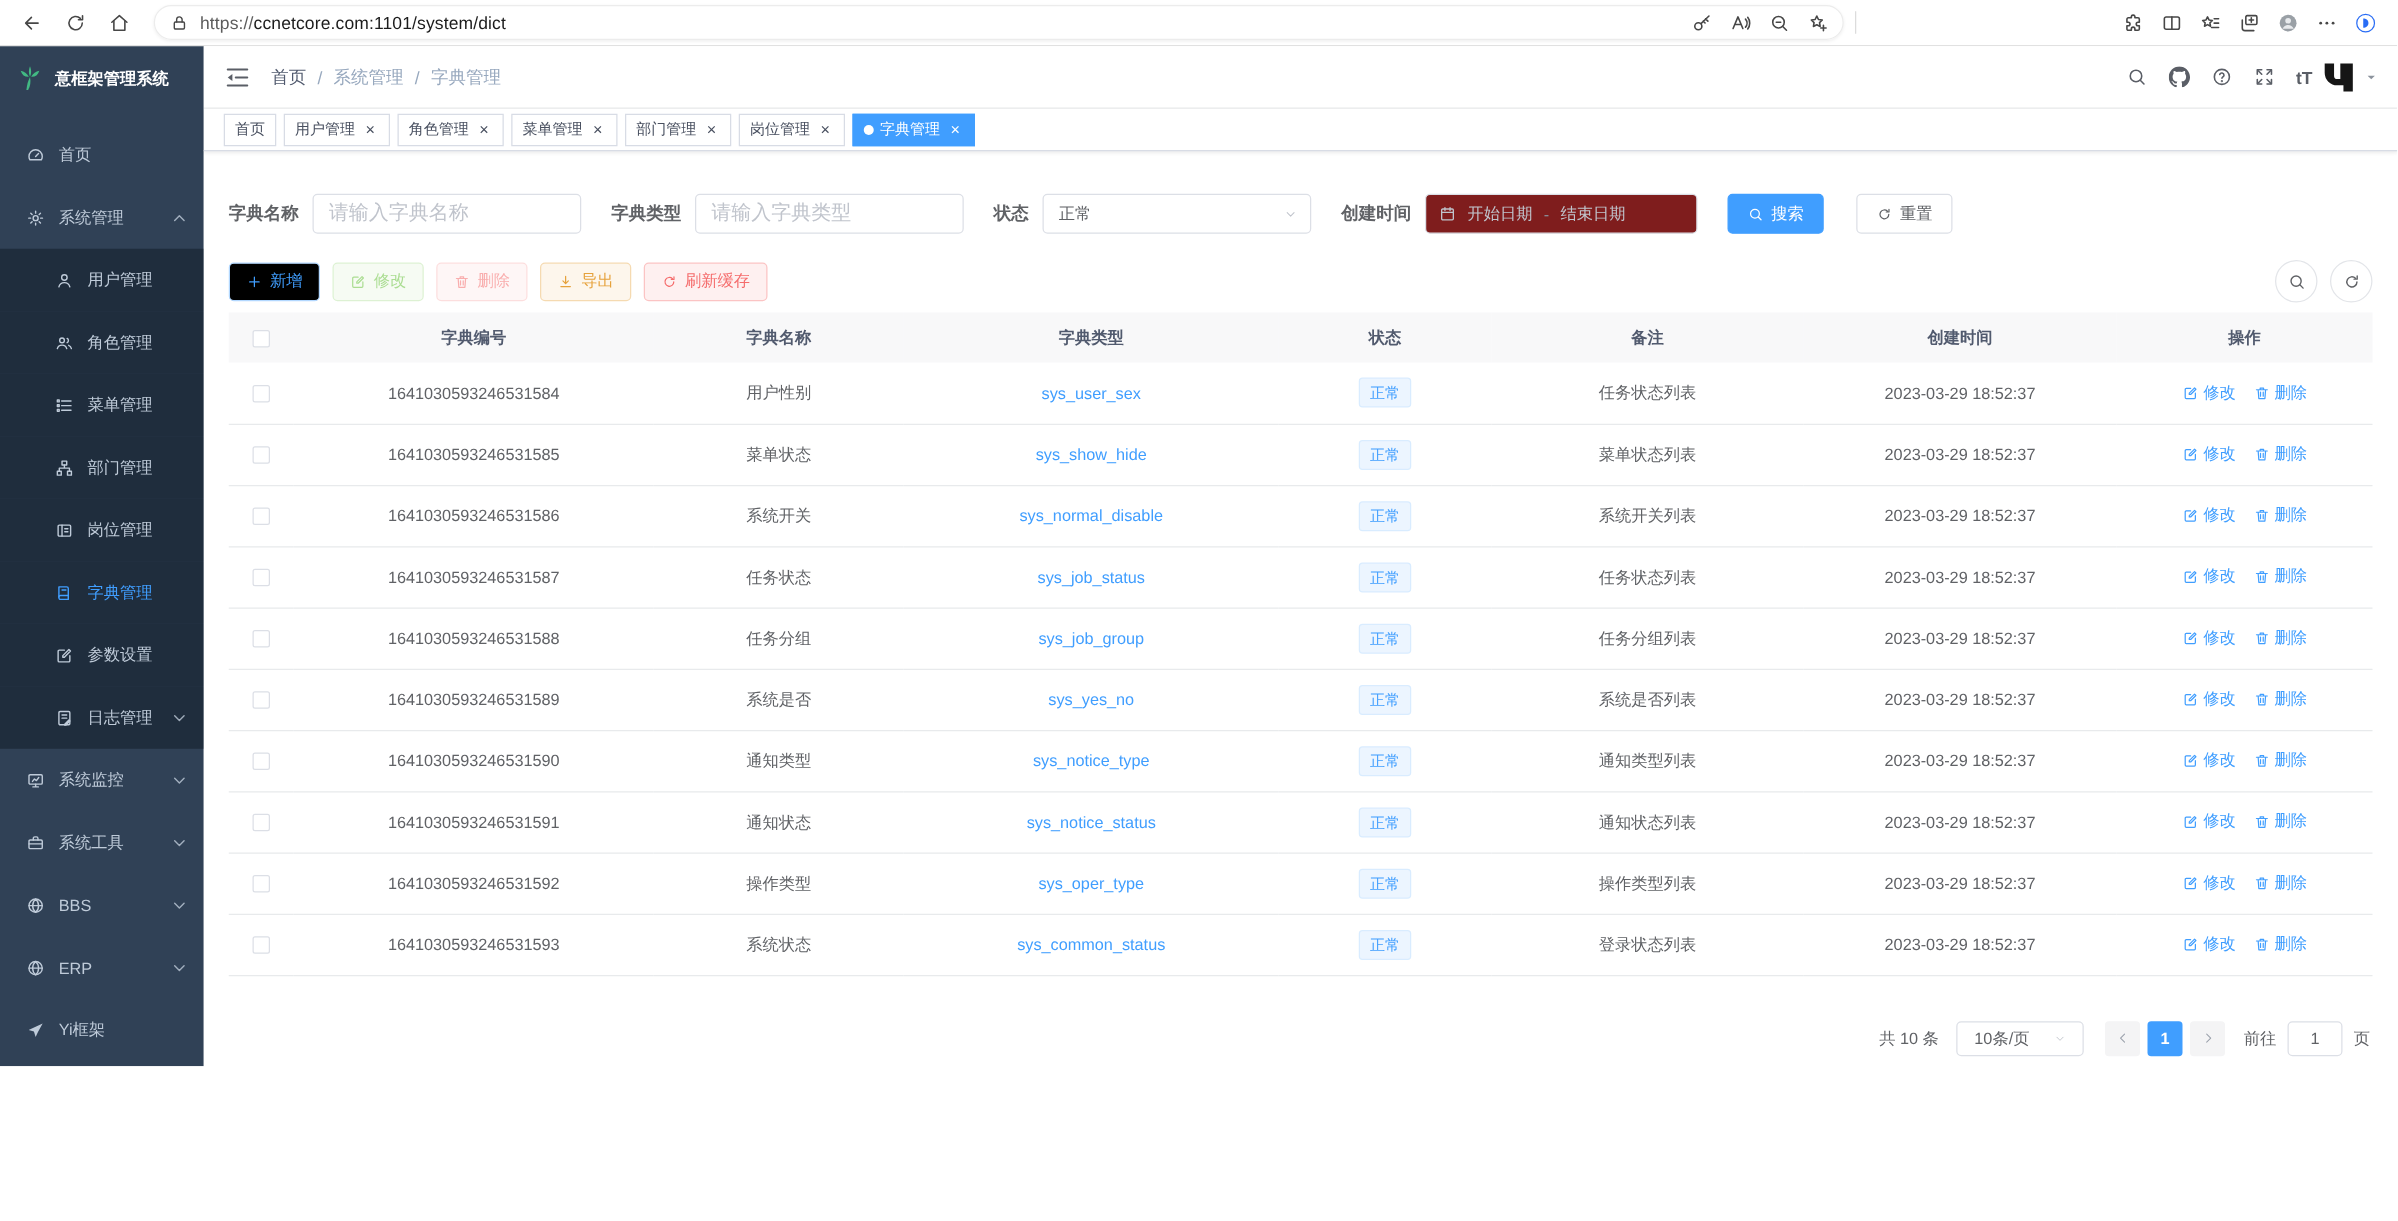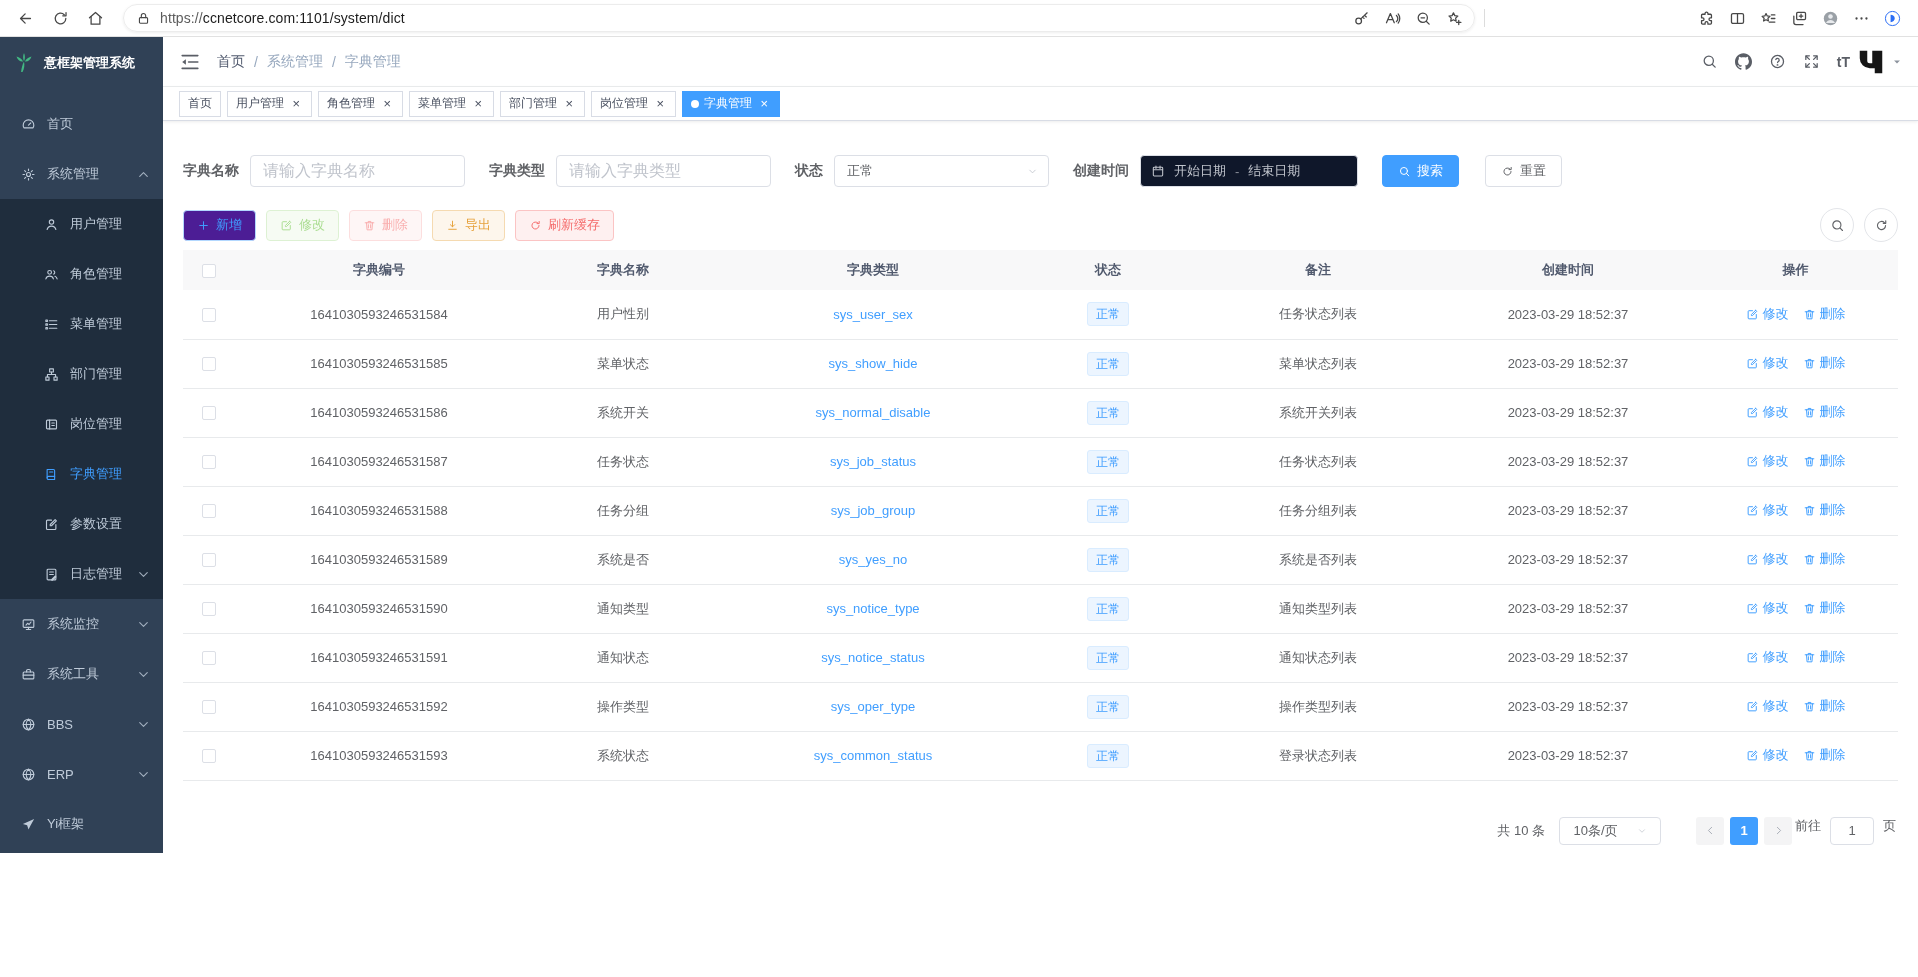--- a/index.html
+++ b/index.html
@@ -73,36 +73,36 @@
   .form-item{display:flex;align-items:center;margin-right:24px}
   .form-label{color:#606266;font-weight:bold;margin-right:11px;white-space:nowrap;font-size:14px}
   .el-input{width:215px;height:32px;border:1px solid #dcdfe6;border-radius:4px;padding:0 12px;
             font-size:16px;color:#606266;outline:none;font-family:inherit;background:#fff}
   .el-input::placeholder{color:#c0c4cc}
   .el-select{width:215px;height:32px;border:1px solid #dcdfe6;border-radius:4px;background:#fff;
              padding:0 10px 0 12px;font-size:13px;color:#606266;display:flex;align-items:center;
              justify-content:space-between;cursor:pointer}
   .el-select .icon{color:#c0c4cc}
   .el-select .icon svg{width:11px;height:11px}
-  .el-date{width:218px;height:32px;border:1px solid #dcdfe6;border-radius:4px;background:#0f172a;
+  .el-date{width:218px;height:32px;border:1px solid #dcdfe6;border-radius:4px;background:#7f1d1d;
            display:flex;align-items:center;gap:9px;padding:0 10px;font-size:13px;color:#c0c4cc;cursor:pointer}
   .el-date .icon{color:#c0c4cc}
   .el-date .icon svg{width:14px;height:14px}
   .el-date .sep{color:#8a8f99}
   .btn{height:32px;border-radius:4px;display:inline-flex;align-items:center;gap:6px;font-size:13px;
        padding:0 15px;cursor:pointer;border:1px solid #dcdfe6;background:#fff;color:#606266;font-family:inherit}
   .btn svg{width:13px;height:13px}
   .btn.primary{background:var(--accent,#409eff);border-color:var(--accent,#409eff);color:#fff}
   .btn + .btn{margin-left:26px}
 
   .toolbar-row{display:flex;align-items:center;margin-top:21px}
   .tb{height:31px;border-radius:4px;display:inline-flex;align-items:center;gap:6px;font-size:13px;
       padding:0 13px;cursor:pointer;border:1px solid;margin-right:10px;font-family:inherit;background:#fff}
   .tb svg{width:13px;height:13px}
-  .tb-primary{color:#409eff;background:#4c1d95;border-color:#b3d8ff}
+  .tb-primary{color:#409eff;background:#000000;border-color:#b3d8ff}
   .tb-success{color:#67c23a;background:#f0f9eb;border-color:#c2e7b0}
   .tb-danger{color:#f56c6c;background:#fef0f0;border-color:#fbc4c4}
   .tb-warning{color:#e6a23c;background:#fdf6ec;border-color:#f5dab1}
   .tb.disabled{opacity:.55;cursor:not-allowed}
   .tool-circles{margin-left:auto;display:flex;gap:10px}
   .circle-btn{width:34px;height:34px;border-radius:50%;border:1px solid #e3e5e9;background:#fff;
               display:flex;align-items:center;justify-content:center;color:#606266;cursor:pointer}
   .circle-btn svg{width:15px;height:15px}
 
   table{width:100%;border-collapse:collapse;margin-top:8px;table-layout:fixed}
@@ -115,29 +115,29 @@
   .tag{display:inline-block;height:24px;line-height:22px;padding:0 8px;font-size:12px;
        color:var(--accent,#409eff);background:#ecf5ff;border:1px solid #d9ecff;border-radius:3px}
   .op{color:var(--accent,#409eff);display:inline-flex;align-items:center;gap:4px;margin:0 7px;
       cursor:pointer;font-size:13px}
   .op svg{width:13px;height:13px}
 
   .pagination{display:flex;align-items:center;justify-content:flex-end;margin-top:36px;
               font-size:13px;color:#606266;padding-right:2px}
   .pg-total{margin-right:14px}
   .pg-size{width:102px;height:28px;border:1px solid #dcdfe6;border-radius:4px;display:flex;
-           align-items:center;justify-content:center;gap:19px;color:#606266;cursor:pointer;margin-right:32px;background:#fff}
+           align-items:center;justify-content:center;gap:19px;color:#606266;cursor:pointer;margin-right:14px;background:#fff}
   .pg-size .icon{color:#c0c4cc}
   .pg-size .icon svg{width:10px;height:10px}
   .pg-btn{width:28px;height:28px;border-radius:3px;background:#f4f4f5;color:#9aa0ab;display:flex;
           align-items:center;justify-content:center;margin:0 3px;cursor:pointer;border:none}
   .pg-btn svg{width:11px;height:11px}
   .pg-num{width:28px;height:28px;border-radius:3px;background:var(--accent,#409eff);color:#fff;
           display:flex;align-items:center;justify-content:center;margin:0 3px;font-weight:bold;cursor:pointer}
-  .pg-goto{display:flex;align-items:flex-start;gap:9px}
+  .pg-goto{margin-left:12px;display:flex;align-items:center;gap:9px}
   .pg-input{width:44px;height:28px;border:1px solid #dcdfe6;border-radius:4px;text-align:center;
             font-size:13px;color:#606266;font-family:inherit;outline:none}
 </style>
 </head>
 <body>
 
 <div class="screen">
 
   <div class="browser-bar">
     <span id="browser-left" style="display:flex;align-items:center;gap:4px">

